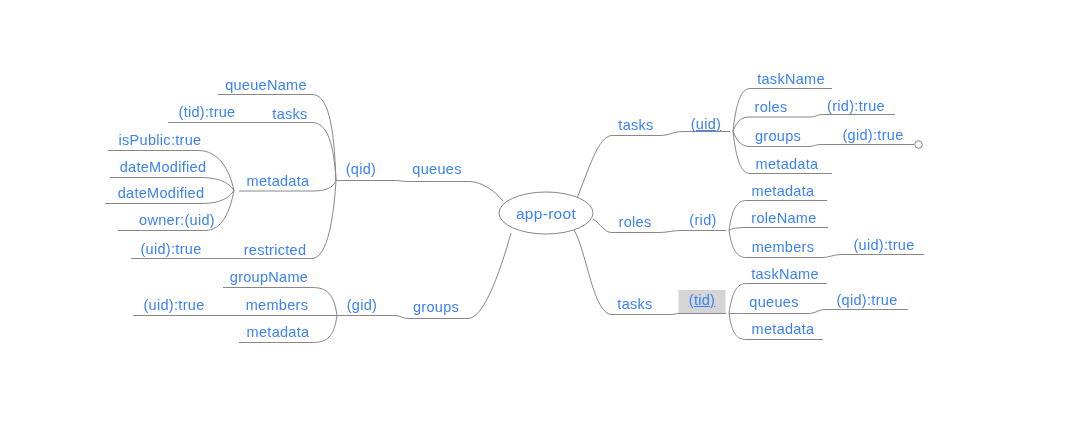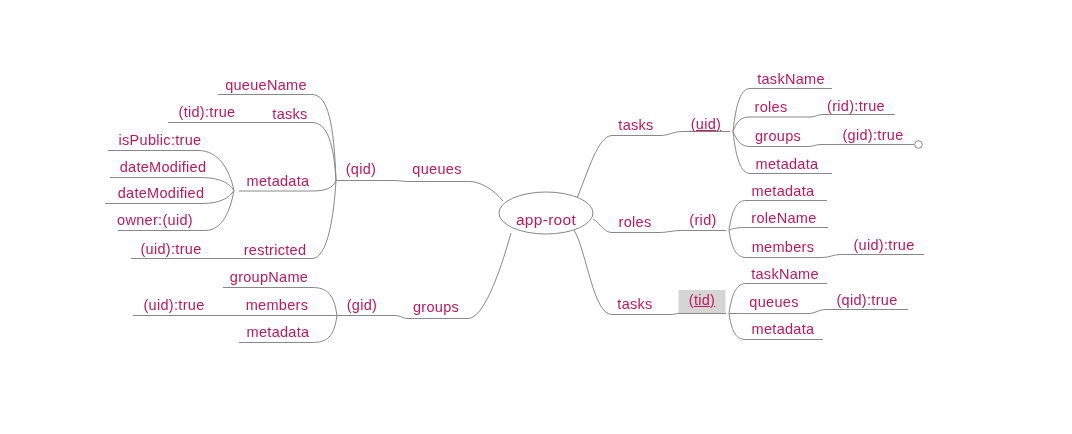--- a/index.html
+++ b/index.html
@@ -9,21 +9,21 @@
     background:#ffffff;
     overflow:hidden;
     font-family:"Liberation Sans", sans-serif;
   }
   #edges{position:absolute;left:0;top:0;}
   .label{
     position:absolute;
     font-size:14.5px;
     line-height:16px;
     letter-spacing:.3px;
-    color:#be185d;
+    color:#3b82f6;
     text-align:center;
     white-space:nowrap;
   }
   .root-label{
     font-size:15.5px;
     line-height:18px;
   }
 </style>
 </head>
 <body>
@@ -67,32 +67,32 @@
       <path d="M 729,313.5 C 732,292 737,283.5 746,283.5 L 827,283.5"></path>
       <path d="M 729,313.5 C 734,313.5 740,313.5 746,313.5 L 808,313.5 C 816,313.5 818,309.5 826,309.5 L 908,309.5"></path>
       <path d="M 729,313.5 C 732,334 737,339.5 746,339.5 L 823,339.5"></path>
 
       <ellipse cx="546" cy="213" rx="47" ry="21" fill="#ffffff"></ellipse>
 
       <circle cx="918.5" cy="144.5" r="3.8" fill="#ffffff"></circle>
     </g>
   </svg>
 
-  <div class="label root-label" style="left:500px;top:205px;width:92px;margin-top:6px;">app-root</div>
+  <div class="label root-label" style="left:500px;top:205px;width:92px;">app-root</div>
 
   <div class="label" style="left:406px;top:161px;width:62px;">queues</div>
   <div class="label" style="left:340px;top:161px;width:42px;">(qid)</div>
   <div class="label" style="left:216px;top:77px;width:100px;">queueName</div>
   <div class="label" style="left:262px;top:106px;width:56px;">tasks</div>
   <div class="label" style="left:168px;top:104px;width:78px;">(tid):true</div>
   <div class="label" style="left:238px;top:173px;width:80px;">metadata</div>
   <div class="label" style="left:108px;top:132px;width:104px;">isPublic:true</div>
   <div class="label" style="left:112px;top:159px;width:102px;">dateModified</div>
   <div class="label" style="left:105px;top:185px;width:112px;">dateModified</div>
-  <div class="label" style="left:106px;top:212px;width:98px;">owner:(uid)</div>
+  <div class="label" style="left:128px;top:212px;width:98px;">owner:(uid)</div>
   <div class="label" style="left:234px;top:242px;width:82px;">restricted</div>
   <div class="label" style="left:132px;top:241px;width:78px;">(uid):true</div>
 
   <div class="label" style="left:405px;top:299px;width:62px;">groups</div>
   <div class="label" style="left:341px;top:297px;width:42px;">(gid)</div>
   <div class="label" style="left:220px;top:269px;width:98px;">groupName</div>
   <div class="label" style="left:237px;top:297px;width:80px;">members</div>
   <div class="label" style="left:135px;top:297px;width:78px;">(uid):true</div>
   <div class="label" style="left:238px;top:324px;width:80px;">metadata</div>
 

